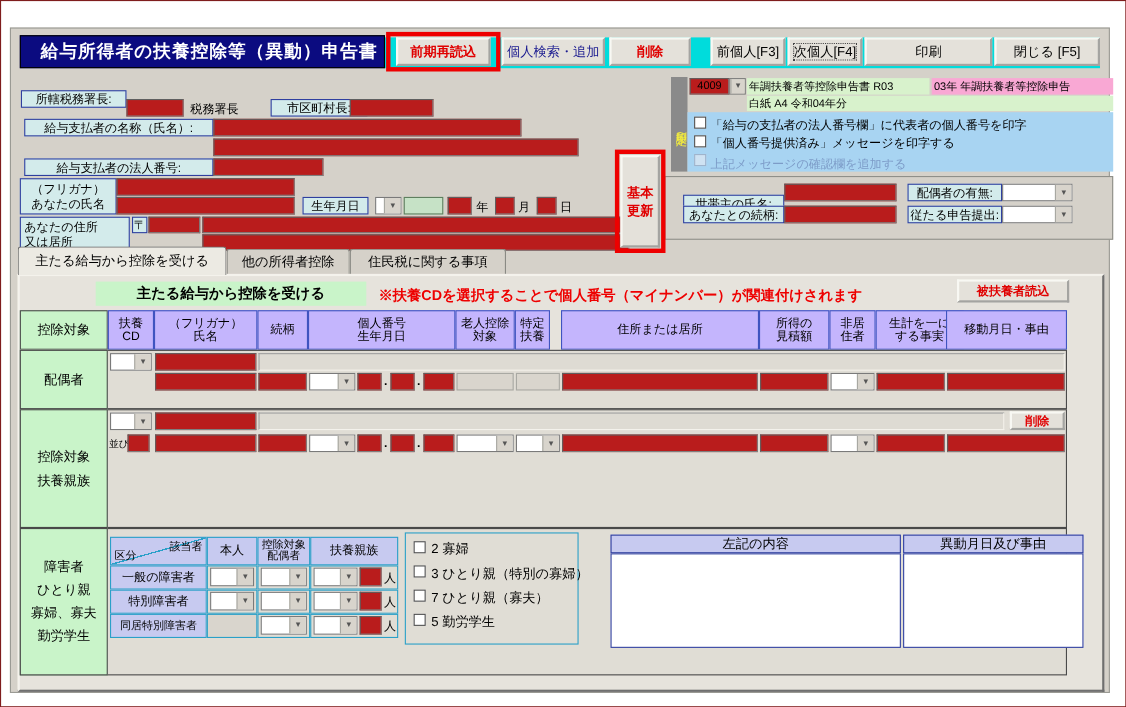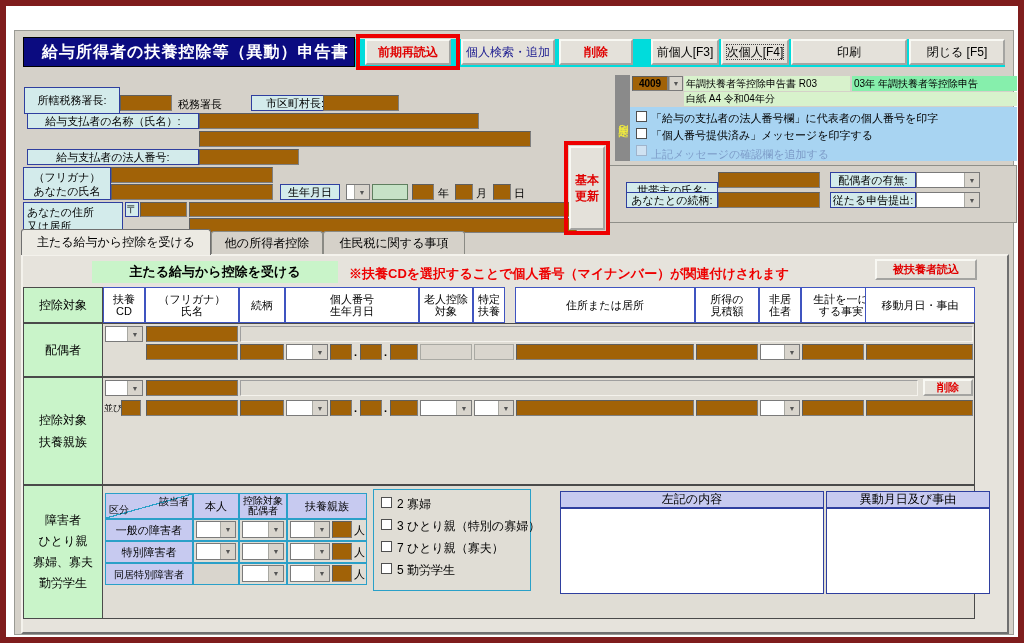--- a/index.html
+++ b/index.html
@@ -1,34 +1,34 @@
 <!DOCTYPE html>
 <html><head>
 <meta charset="utf-8">
 <style>
   html,body{margin:0;padding:0;background:#fff;font-family:"Liberation Sans",sans-serif;}
-  #page{position:relative;width:1024px;height:643px;background:#fff;border:6px solid #7f1d1d;box-sizing:border-box;overflow:hidden;}
+  #page{position:relative;width:1024px;height:643px;background:#fff;border:1px solid #7f1d1d;box-sizing:border-box;overflow:hidden;}
   #win{position:absolute;left:8px;top:24px;width:1000px;height:605px;background:#d5d1c9;border:1px solid #9a9a94;box-sizing:border-box;}
   .a{position:absolute;box-sizing:border-box;}
   .ttl{background:#0b0b80;color:#fff;font-size:16px;font-weight:bold;display:flex;align-items:center;padding-left:18px;letter-spacing:1px;border:1px solid #000;}
   .cyan{background:#00dcdc;}
   .btn{background:#e4e1da;border:2px outset #f8f8f3;font-size:12px;display:flex;align-items:center;justify-content:center;cursor:pointer;white-space:nowrap;}
   .btn.rd{color:#e00000;font-weight:bold;}
   .btn.bl{color:#1b1b90;}
   .ann{border:4px solid #ee0000;z-index:6;pointer-events:none;background:transparent;}
   .lbl{background:#d3ebeb;border:1px solid #2f3f9f;font-size:11px;display:flex;align-items:center;justify-content:center;color:#000;white-space:nowrap;overflow:hidden;}
   .lbl2{background:#d3ebeb;border:1px solid #2f3f9f;font-size:11px;color:#000;display:flex;flex-direction:column;justify-content:center;align-items:center;line-height:14px;}
-  .inp{background:#a16207;border:1px solid #7f7f7f;border-top-color:#5f5f5f;border-left-color:#5f5f5f;font-weight:bold;}
+  .inp{background:#b91c1c;border:1px solid #7f7f7f;border-top-color:#5f5f5f;border-left-color:#5f5f5f;}
   .ginp{background:#c6e2c6;border:1px solid #5f7f5f;}
   .strip{background:#dedbd3;border:1px solid #9f9f9f;border-bottom-color:#f4f2ec;border-right-color:#f4f2ec;}
   .dis{background:#d9d5cd;border:1px solid #a9a9a3;}
   .cmb{background:#fff;border:1px solid #7a7a7a;display:flex;justify-content:flex-end;}
   .cmb .ar{width:14px;background:#d8d4cc;border-left:1px solid #a8a8a2;color:#555;font-size:7px;display:flex;align-items:center;justify-content:center;}
   .stx{font-size:11px;color:#000;white-space:nowrap;}
-  .hdr{background:#ffffff;border:1px solid #3f54c0;font-size:11px;line-height:12px;display:flex;align-items:center;justify-content:center;text-align:center;white-space:pre-line;}
+  .hdr{background:#c4b5fd;border:1px solid #3f54c0;font-size:11px;line-height:12px;display:flex;align-items:center;justify-content:center;text-align:center;white-space:pre-line;}
   .hdr3{background:#c7caf0;border:1px solid #2f3f9f;font-size:12px;display:flex;align-items:center;justify-content:center;}
   .grnc{background:#c9f4c9;border:1px solid #4a4a4a;display:flex;align-items:center;justify-content:center;font-size:12px;text-align:center;white-space:pre-line;color:#000;}
   .sect{background:#e0ddd5;border:1px solid #4a4a4a;}
   .tab{background:#d5d1c9;border:1px solid #8a8a84;border-bottom:none;border-radius:3px 3px 0 0;font-size:12px;display:flex;align-items:center;justify-content:center;cursor:pointer;}
   .tab.on{background:#eceae3;z-index:3;border-color:#6f6f6f;}
   .panel{background:#e6e3dc;border:2px solid;border-color:#f4f2ec #6f6f6f #6f6f6f #f4f2ec;}
   .note{color:#ee0000;font-weight:bold;font-size:13px;white-space:nowrap;}
   .cb{width:11px;height:11px;background:#fff;border:1px solid #4f4f4f;}
   .cb.off{border-color:#9fb4cc;background:#cfe2f2;}
   .opt{font-size:11px;color:#000;white-space:nowrap;}
@@ -53,21 +53,21 @@
   <div class="a btn bl" style="left:446px;top:8px;width:94px;height:26px">個人検索・追加</div>
   <div class="a btn rd" style="left:544px;top:8px;width:74px;height:26px">削除</div>
   <div class="a btn" style="left:636px;top:8px;width:68px;height:26px">前個人[F3]</div>
   <div class="a btn" style="left:706px;top:8px;width:68px;height:26px">
         <span>次個人[F4]</span>
         <span class="focus"></span>
       </div>
   <div class="a btn" style="left:776px;top:8px;width:116px;height:26px">印刷</div>
   <div class="a btn" style="left:894px;top:8px;width:96px;height:26px">閉じる [F5]</div>
 
-  <div class="a lbl" style="left:9px;top:56px;width:96px;height:27px">所轄税務署長:</div>
+  <div class="a lbl" style="left:9px;top:56px;width:96px;height:16px">所轄税務署長:</div>
   <div class="a inp" style="left:105px;top:64px;width:52px;height:16px"></div>
   <div class="a stx" style="left:163px;top:66px">税務署長</div>
   <div class="a lbl" style="left:236px;top:64px;width:88px;height:16px">市区町村長:</div>
   <div class="a inp" style="left:308px;top:64px;width:76px;height:16px"></div>
   <div class="a lbl" style="left:12px;top:82px;width:172px;height:16px">給与支払者の名称（氏名）:</div>
   <div class="a inp" style="left:184px;top:82px;width:280px;height:16px"></div>
   <div class="a inp" style="left:184px;top:100px;width:332px;height:16px"></div>
   <div class="a lbl" style="left:12px;top:118px;width:172px;height:16px">給与支払者の法人番号:</div>
   <div class="a inp" style="left:184px;top:118px;width:100px;height:16px"></div>
 
@@ -103,21 +103,21 @@
   <div class="a ann" style="left:549px;top:110px;width:46px;height:94px"></div>
 
   <div class="a" style="left:600px;top:44px;width:15px;height:86px;background:#8a8a8a">
         <span class="vtx">印刷設定</span>
       </div>
   <div class="a inp" style="left:617px;top:45px;width:36px;height:15px;font-size:10px;display:flex;align-items:center;justify-content:center">4009</div>
   <div class="a cmb" style="left:653px;top:45px;width:15px;height:15px">
         <span class="ar" style="width:13px">▼</span>
       </div>
   <div class="a" style="left:669px;top:45px;width:166px;height:15px;background:#d8f2cc;font-size:10px;display:flex;align-items:center;padding-left:2px;white-space:nowrap;overflow:hidden">年調扶養者等控除申告書 R03</div>
-  <div class="a" style="left:837px;top:45px;width:165px;height:15px;background:#86efac;font-size:10px;display:flex;align-items:center;padding-left:2px;white-space:nowrap;overflow:hidden">03年 年調扶養者等控除申告</div>
+  <div class="a" style="left:837px;top:45px;width:165px;height:15px;background:#f9a8d4;font-size:10px;display:flex;align-items:center;padding-left:2px;white-space:nowrap;overflow:hidden">03年 年調扶養者等控除申告</div>
   <div class="a" style="left:669px;top:61px;width:333px;height:14px;background:#d8f2cc;font-size:10px;display:flex;align-items:center;padding-left:2px;white-space:nowrap">白紙  A4 令和04年分</div>
   <div class="a" style="left:615px;top:76px;width:387px;height:54px;background:#a8d4f2"></div>
   <div class="a cb" style="left:621px;top:80px"></div>
   <div class="a opt" style="left:636px;top:80px">「給与の支払者の法人番号欄」に代表者の個人番号を印字</div>
   <div class="a cb" style="left:621px;top:97px"></div>
   <div class="a opt" style="left:636px;top:97px">「個人番号提供済み」メッセージを印字する</div>
   <div class="a cb off" style="left:621px;top:114px"></div>
   <div class="a opt off" style="left:636px;top:116px">上記メッセージの確認欄を追加する</div>
 
   <div class="a" style="left:594px;top:134px;width:408px;height:58px;border:1px solid #8f8f89;background:#d5d1c9"></div>

